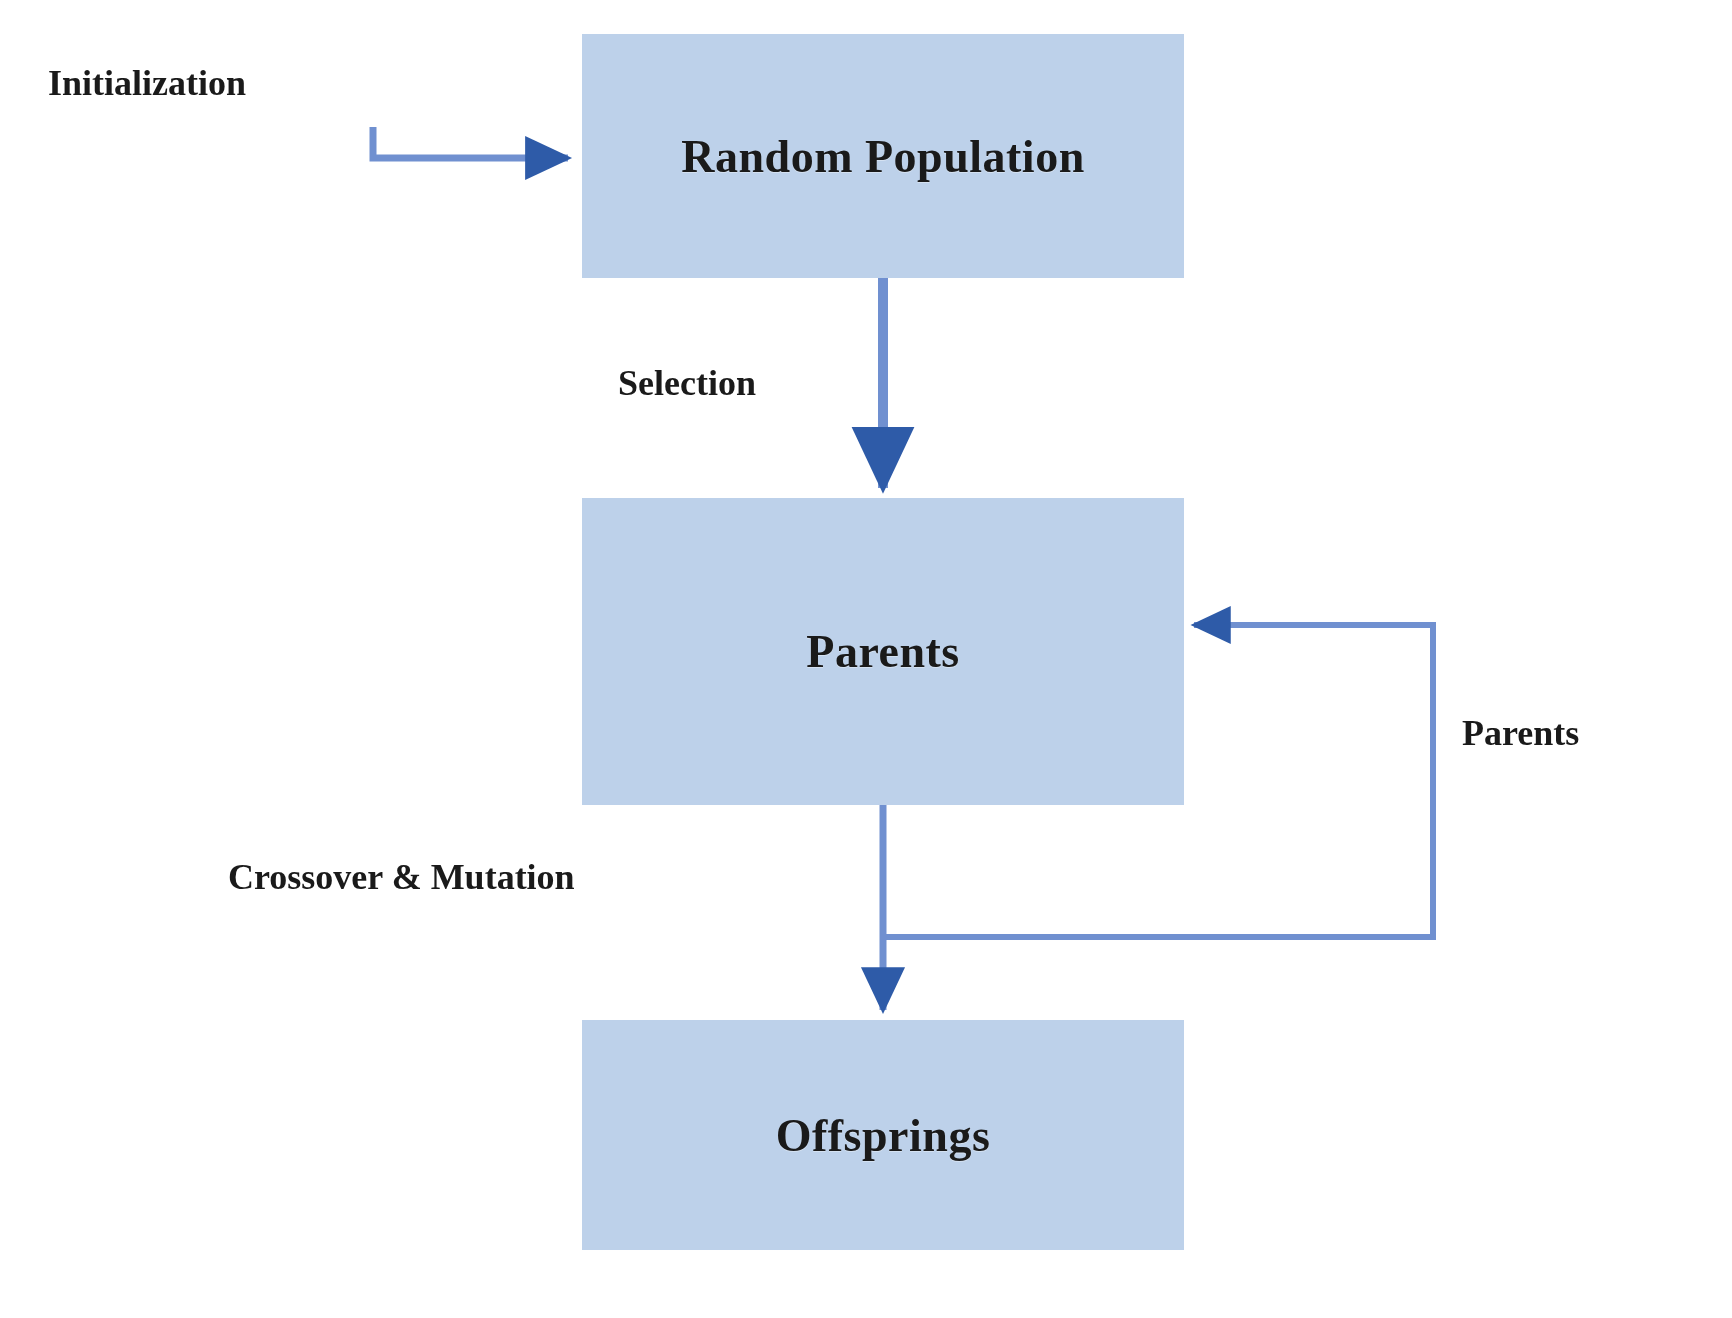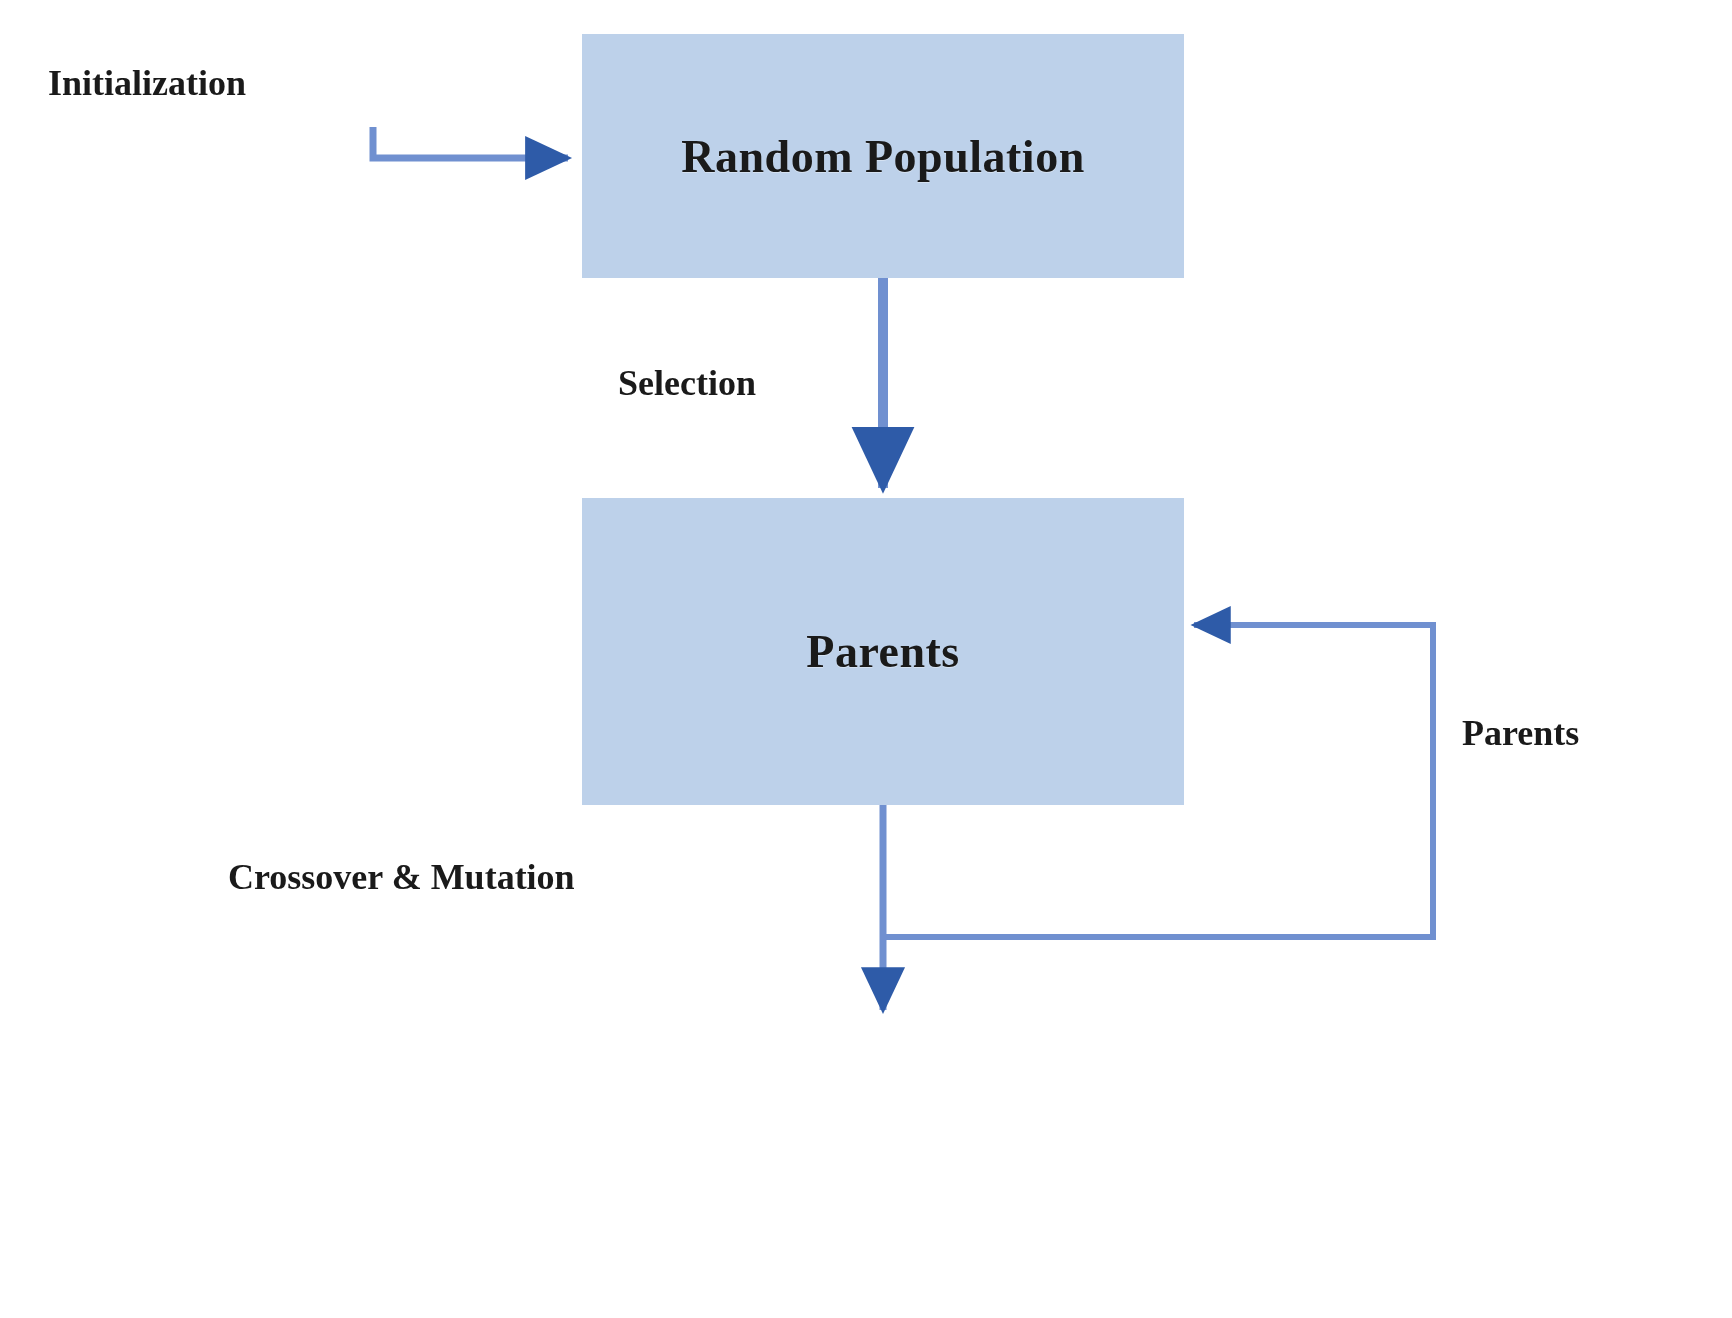--- a/index.html
+++ b/index.html
@@ -89,20 +89,23 @@
   </svg>
 
   <div class="node-box" id="box-random-population">
     <span class="node-label">Random Population</span>
   </div>
 
   <div class="node-box" id="box-parents">
     <span class="node-label">Parents</span>
   </div>
 
+  <div class="node-box" id="box-offsprings">
+    <span class="node-label">Offsprings</span>
+  </div>
 
   <div class="edge-label" id="label-initialization">Initialization</div>
 
   <div class="edge-label" id="label-selection">Selection</div>
 
   <div class="edge-label" id="label-crossover-mutation">Crossover &amp; Mutation</div>
 
   <div class="edge-label" id="label-survivor">Parents</div>
 
 </div>

